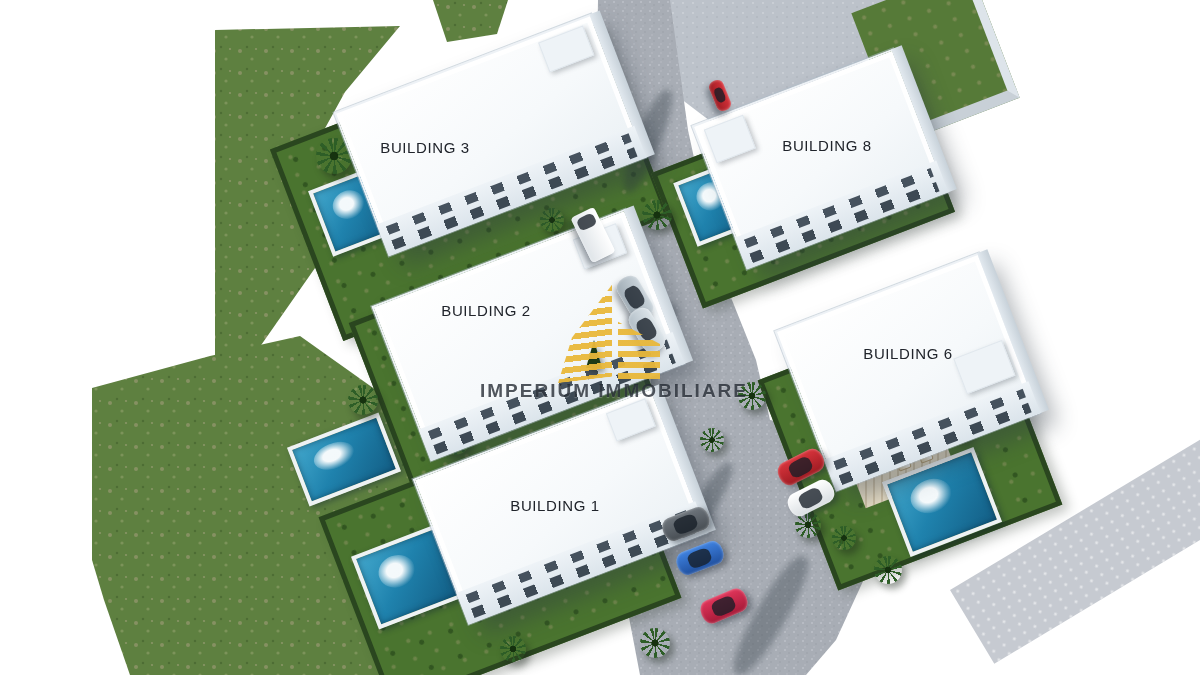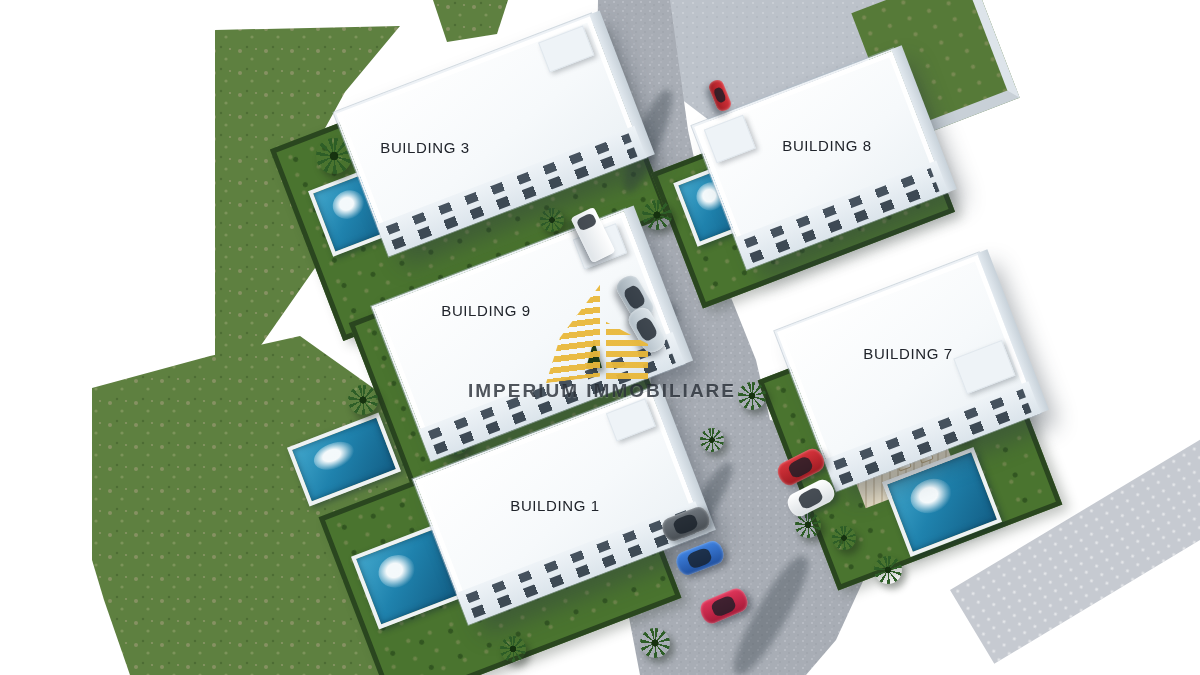--- a/index.html
+++ b/index.html
@@ -72,21 +72,21 @@
   .lounger{position:absolute;z-index:5;background:linear-gradient(#fdfdfb,#d9c9a2);
     border:1px solid #b49d72;border-radius:2px;}
   .deck{position:absolute;z-index:3;transform:rotate(-21deg);background-color:#e7ddc6;
     background-image:repeating-linear-gradient(111deg, rgba(150,128,92,.3) 0 2px, transparent 2px 8px);}
 
   
   .streak{position:absolute;z-index:3;background:rgba(42,52,62,.34);
     filter:blur(3px);border-radius:45%;}
 
   
-  .wm{position:absolute;z-index:9;left:468px;top:286px;width:268px;text-align:right;}
+  .wm{position:absolute;z-index:9;left:480px;top:286px;width:268px;text-align:right;}
   .wm-logo{height:94px;position:relative;}
   .sail{position:absolute;bottom:0;
     background:repeating-linear-gradient(180deg, rgba(233,184,58,.95) 0 6px, rgba(233,184,58,0) 6px 11px);}
   .sail.s1{left:78px;width:54px;height:92px;transform:skewY(-7deg);
     clip-path:polygon(100% 0,100% 100%,0 100%,26% 52%);}
   .sail.s2{left:138px;width:42px;height:62px;
     clip-path:polygon(0 6%,100% 42%,100% 100%,0 100%);}
   .wm-name{font-size:19px;font-weight:bold;letter-spacing:2px;
     color:rgba(32,38,48,.78);text-shadow:0 1px 1px rgba(255,255,255,.25);}
   .wm-tag{font-family:"DejaVu Serif",serif;font-style:italic;font-size:13.5px;
@@ -174,22 +174,22 @@
     <div class="facade"></div>
   </div>
   <div class="building" style="left:432px;top:428px;width:252px;height:152px;">
     <div class="side"></div>
     <div class="roofbox" style="right:8px;top:6px;width:40px;height:28px;"></div>
     <div class="facade"></div>
   </div>
 
   <div class="blabel" style="left:350px;top:119px;">BUILDING 3</div>
   <div class="blabel" style="left:752px;top:117px;">BUILDING 8</div>
-  <div class="blabel" style="left:411px;top:282px;">BUILDING 9</div>
-  <div class="blabel" style="left:833px;top:325px;">BUILDING 7</div>
+  <div class="blabel" style="left:411px;top:282px;">BUILDING 2</div>
+  <div class="blabel" style="left:833px;top:325px;">BUILDING 6</div>
   <div class="blabel" style="left:480px;top:477px;">BUILDING 1</div>
 
   <div class="palm" style="left:316px;top:138px;width:36px;height:36px;"></div>
   <div class="palm" style="left:540px;top:208px;width:24px;height:24px;"></div>
   <div class="palm" style="left:642px;top:200px;width:30px;height:30px;"></div>
   <div class="palm" style="left:348px;top:385px;width:30px;height:30px;"></div>
   <div class="palm" style="left:420px;top:398px;width:26px;height:26px;"></div>
   <div class="palm" style="left:440px;top:425px;width:30px;height:30px;"></div>
   <div class="palm" style="left:738px;top:382px;width:28px;height:28px;"></div>
   <div class="palm" style="left:700px;top:428px;width:24px;height:24px;"></div>

